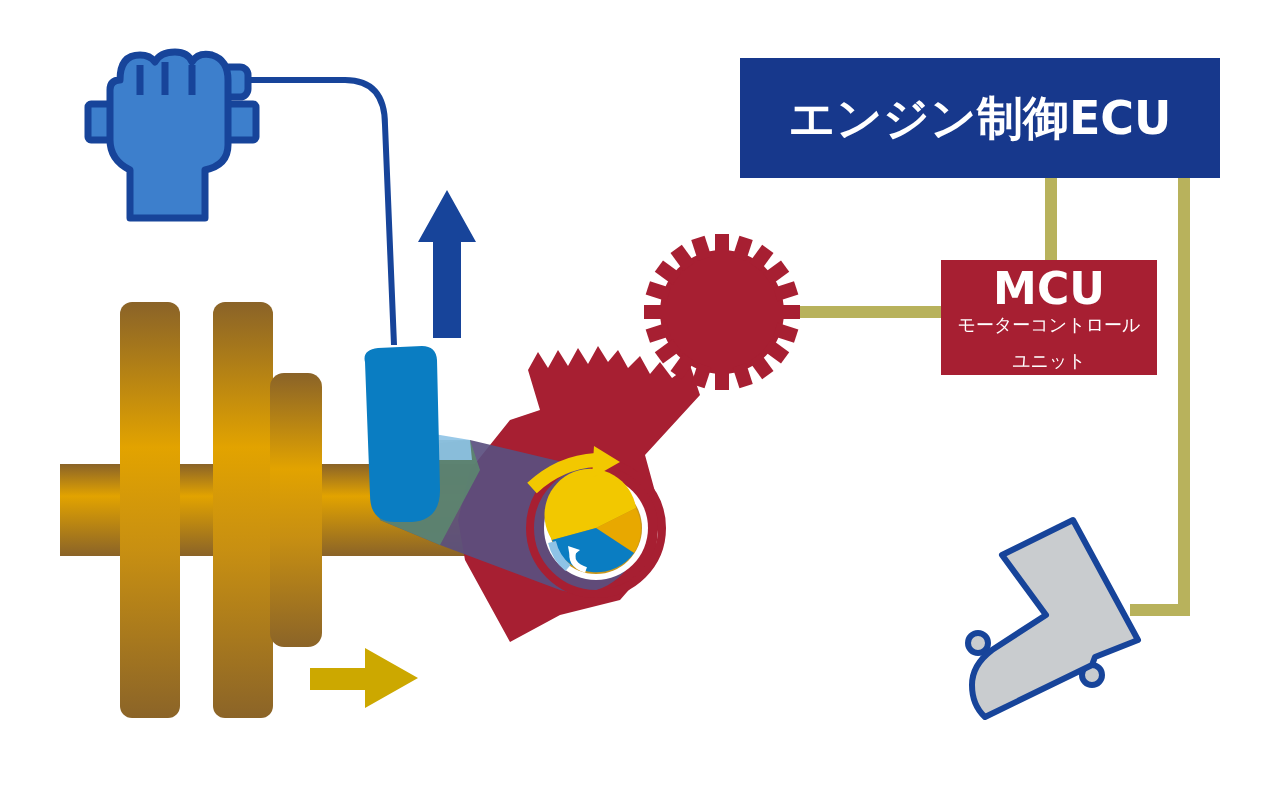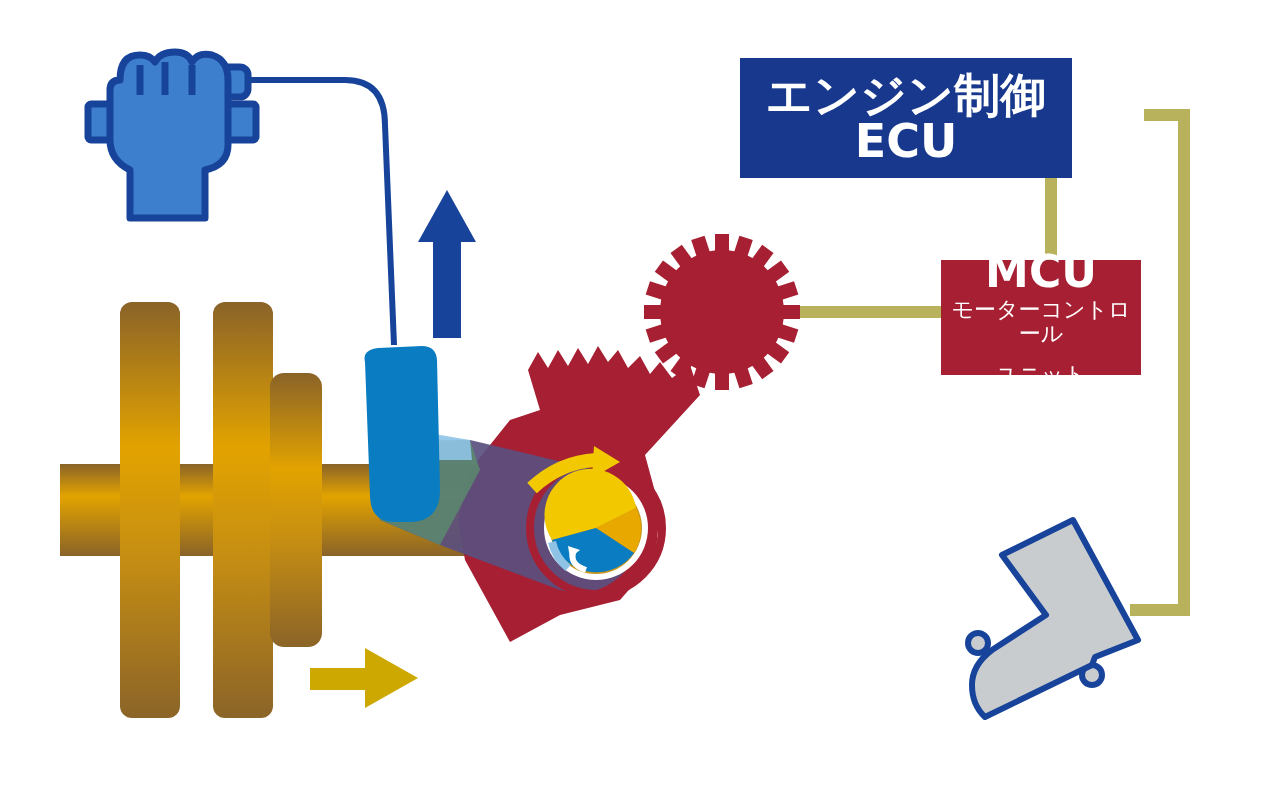--- a/index.html
+++ b/index.html
@@ -1,23 +1,23 @@
 <!DOCTYPE html>
 <html><head>
 <meta charset="utf-8">
 <style>
   html, body { margin: 0; padding: 0; background: #ffffff; }
   body { width: 1280px; height: 796px; position: relative; overflow: hidden; font-family: "DejaVu Sans", "Liberation Sans", sans-serif; }
   svg.diagram { position: absolute; left: 0; top: 0; width: 1280px; height: 796px; }
   .box { position: absolute; box-sizing: border-box; color: #ffffff; display: flex; flex-direction: column; align-items: center; justify-content: center; text-align: center; }
-  .ecu-box { left: 740px; top: 58px; width: 332px; height: 120px; background: #17388c; }
+  .ecu-box { left: 740px; top: 58px; width: 480px; height: 120px; background: #17388c; }
   .ecu-box .label { font-size: 46px; font-weight: bold; letter-spacing: 0px; line-height: 1; }
-  .mcu-box { left: 941px; top: 260px; width: 200px; height: 115px; background: #a71f32; }
+  .mcu-box { left: 941px; top: 260px; width: 216px; height: 115px; background: #a71f32; }
   .mcu-box .title { font-size: 44px; font-weight: bold; line-height: 1; margin-top: 2px; }
-  .mcu-box .sub { font-size: 22px; line-height: 1.1; margin-top: 4px; }
+  .mcu-box .sub { font-size: 18px; line-height: 1.1; margin-top: 4px; }
 </style>
 </head>
 <body>
 
 <svg class="diagram" viewBox="0 0 1280 796" xmlns="http://www.w3.org/2000/svg">
   <defs>
     <linearGradient id="gold-v" x1="0" y1="0" x2="0" y2="1">
       <stop offset="0" stop-color="#8a6328"></stop>
       <stop offset="0.35" stop-color="#e2a300"></stop>
       <stop offset="0.6" stop-color="#c78f12"></stop>

